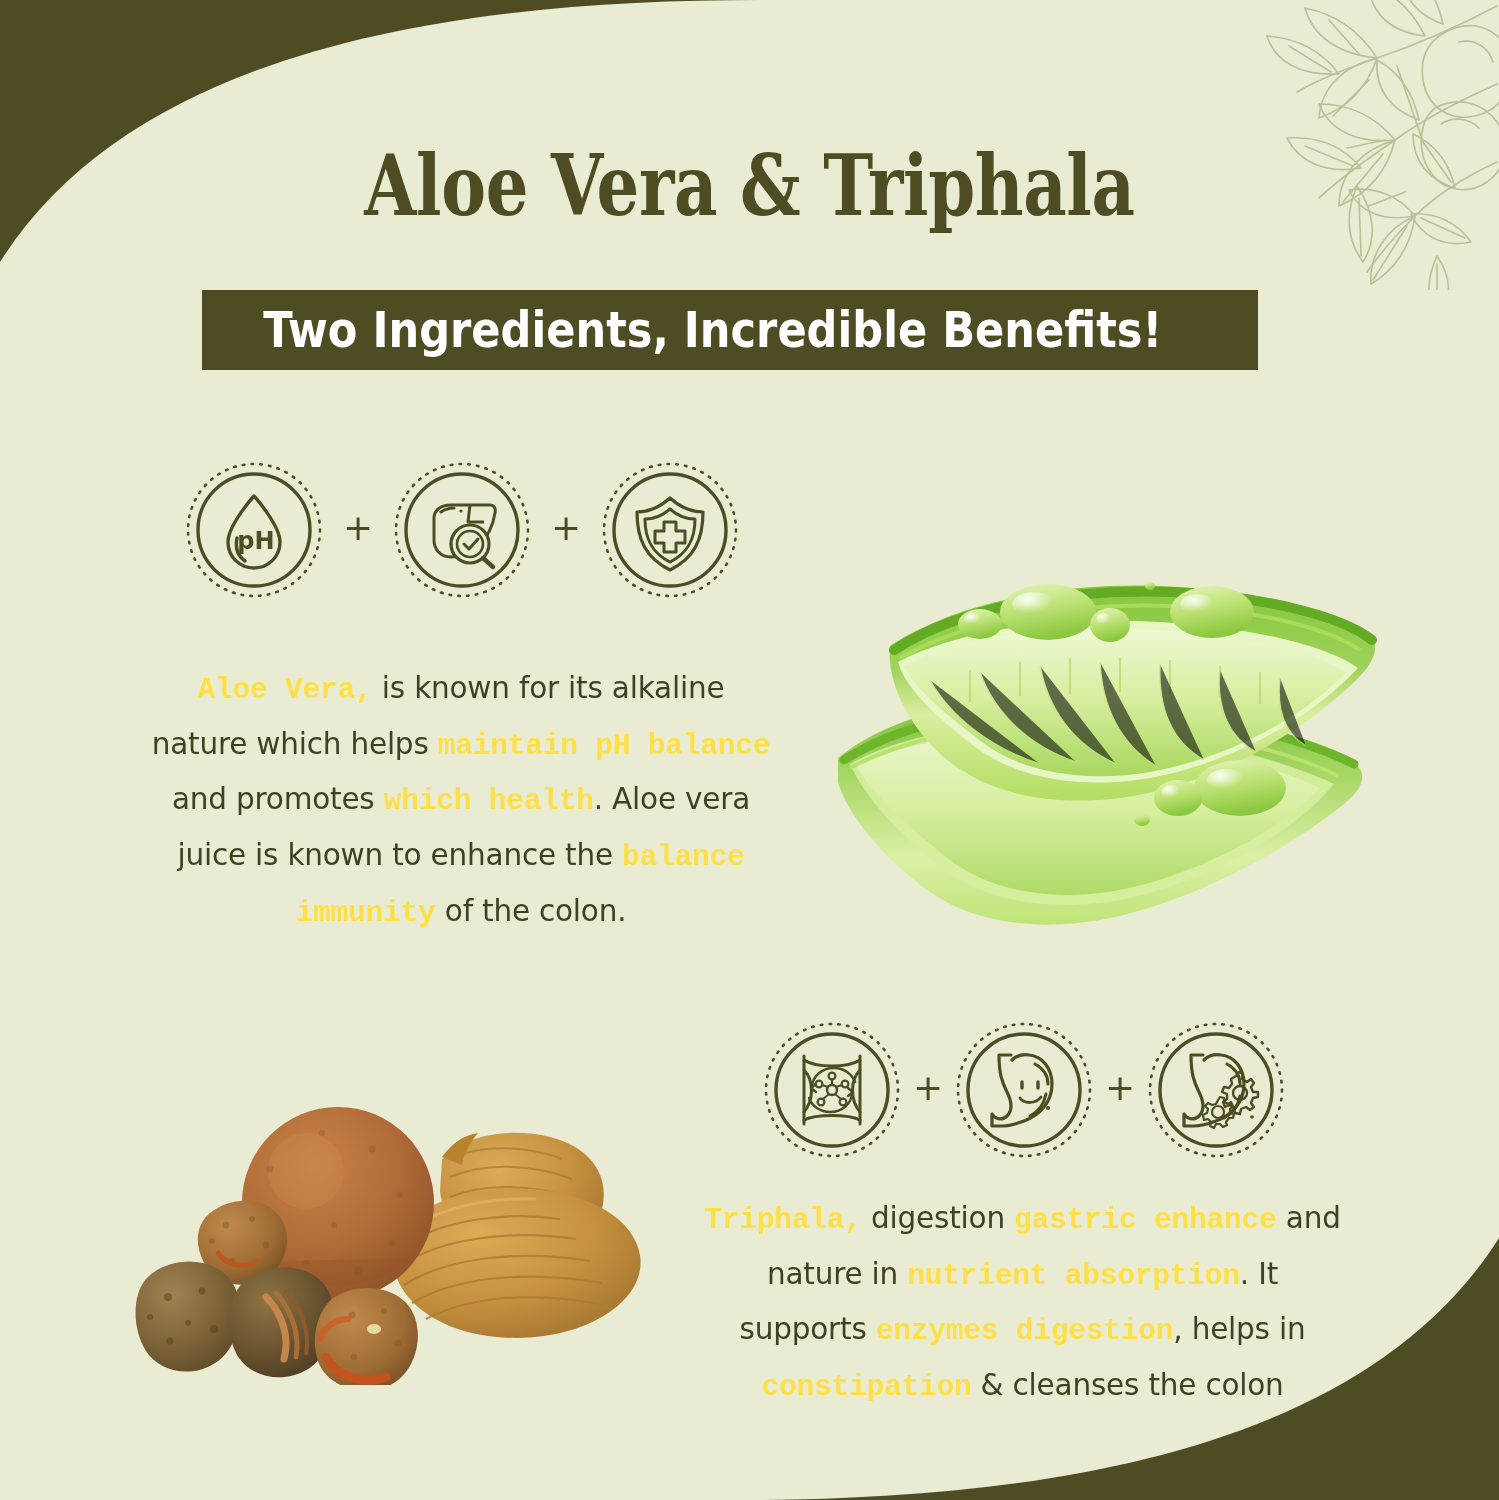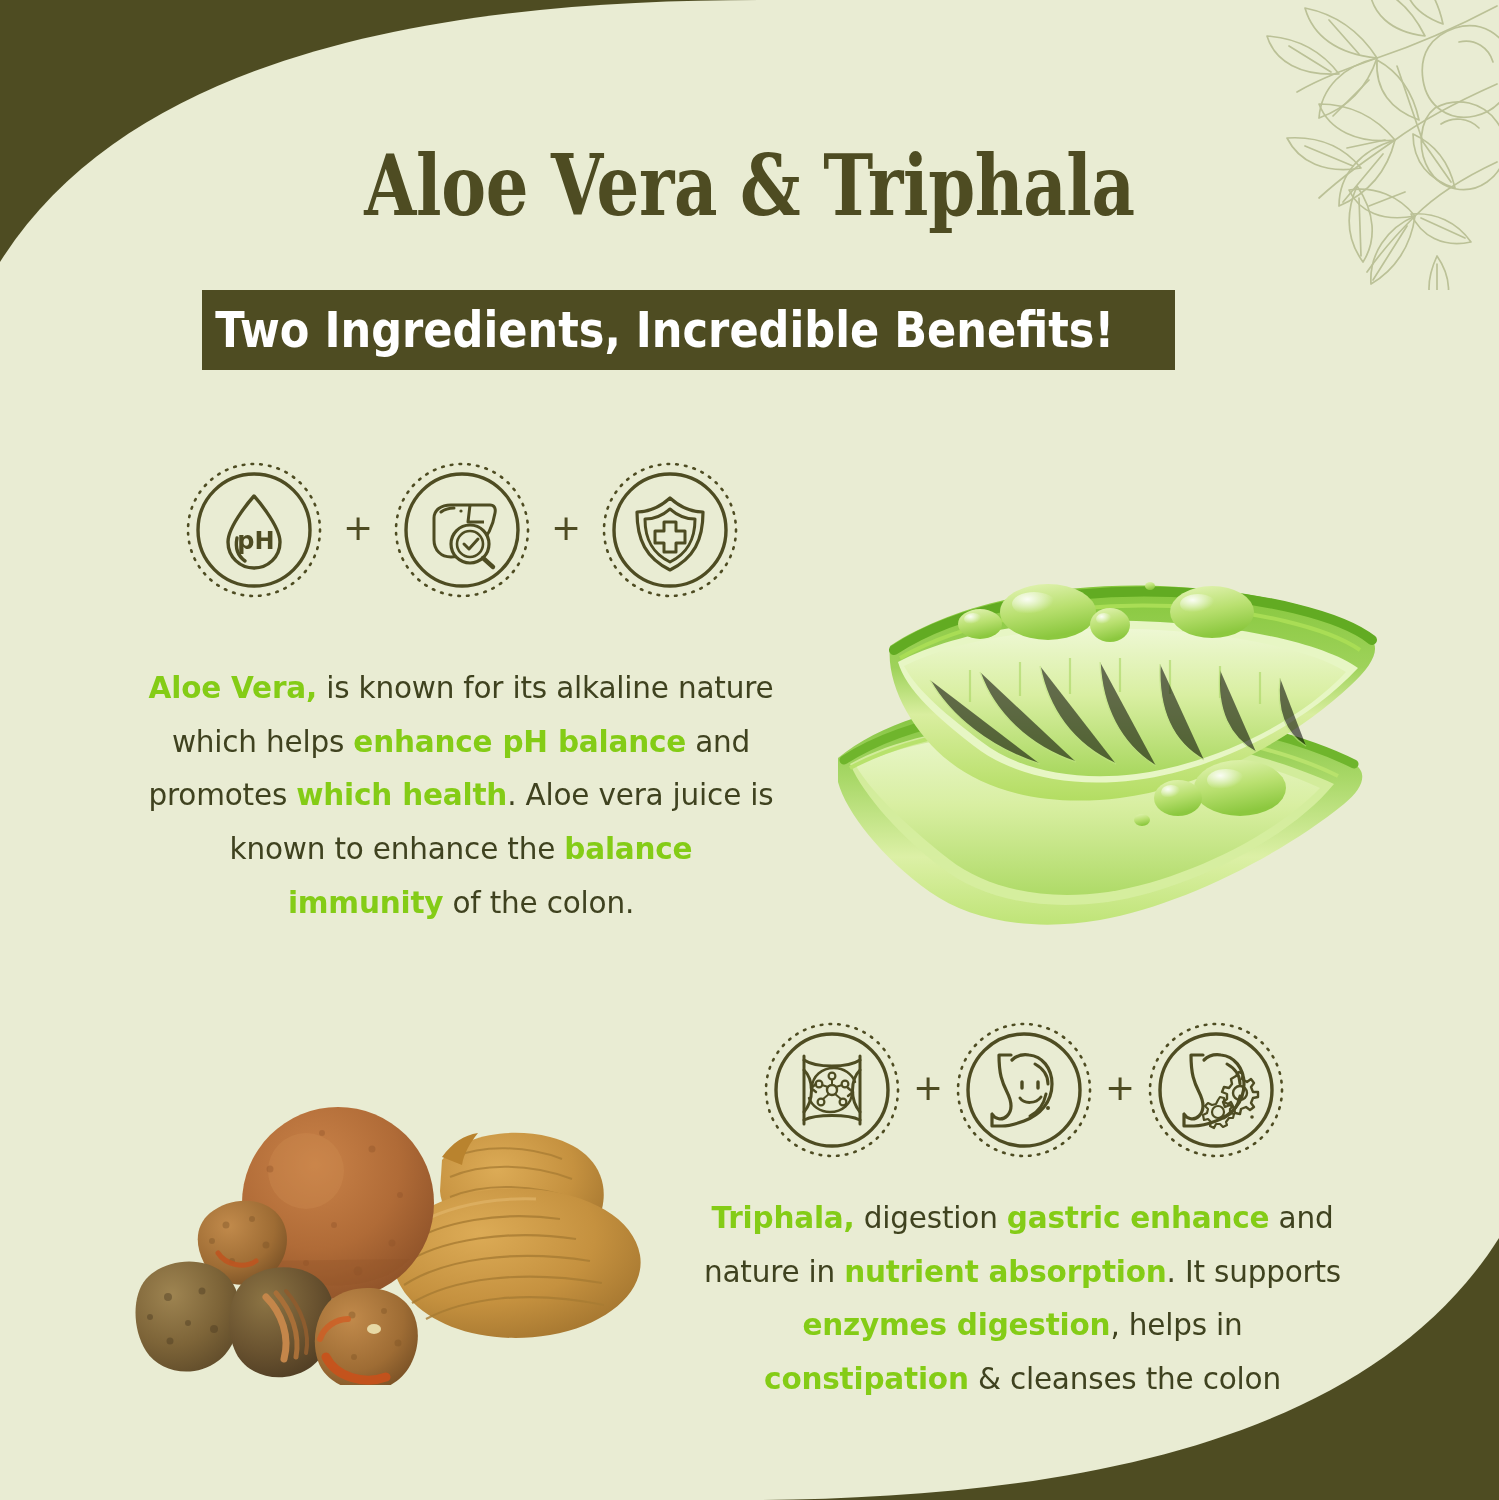--- a/index.html
+++ b/index.html
@@ -61,26 +61,26 @@
     transform: scaleX(0.80);
     transform-origin: center top;
     line-height: 1.05;
     white-space: nowrap;
   }
 
   .subtitle-bar {
     position: absolute;
     top: 290px;
     left: 202px;
-    width: 973px;
+    width: 1056px;
     height: 80px;
     background: #4e4c22;
     display: flex;
     align-items: center;
-    justify-content: flex-end;
+    justify-content: flex-start;
   }
   .subtitle-bar .subtitle-text {
     font-family: "DejaVu Sans", sans-serif;
     font-weight: 700;
     font-size: 49px;
     color: #ffffff;
     transform: scaleX(0.88);
     white-space: nowrap;
     letter-spacing: 0px;
   }
@@ -117,21 +117,21 @@
   
   .para {
     position: absolute;
     font-family: "DejaVu Sans", sans-serif;
     font-size: 29.5px;
     line-height: 1.82;
     color: #3f421f;
     text-align: center;
     letter-spacing: -0.2px;
   }
-  .para b { font-weight: 700; color: #84cc16; }
+  .para b { font-weight: 700; color: #fde047; font-family: Liberation Mono, monospace; }
 
   #para-aloe { top: 662px; left: 148px; width: 626px; }
   #para-triphala { top: 1192px; left: 700px; width: 645px; }
 
   
   .photo {
     position: absolute;
     overflow: hidden;
   }
   #photo-aloe { top: 520px; left: 820px; width: 560px; height: 425px; }
@@ -246,21 +246,21 @@
           <circle cx="68" cy="68" r="66" fill="none" stroke="#4e4c22" stroke-width="2.6" stroke-dasharray="1.6 7.2" stroke-linecap="round"></circle>
           <circle cx="68" cy="68" r="56" fill="none" stroke="#4e4c22" stroke-width="3.4"></circle>
           <path d="M68 36 C78 45 90 50 101 50 C101 78 92 96 68 108 C44 96 35 78 35 50 C46 50 58 45 68 36 Z" fill="none" stroke="#4e4c22" stroke-width="3.2" stroke-linejoin="round"></path>
           <path d="M68 47 C76 54 85 57 93 57 C93 77 86 91 68 100 C50 91 43 77 43 57 C51 57 60 54 68 47 Z" fill="none" stroke="#4e4c22" stroke-width="3" stroke-linejoin="round"></path>
           <path d="M62 60 L74 60 L74 69 L83 69 L83 81 L74 81 L74 90 L62 90 L62 81 L53 81 L53 69 L62 69 Z" fill="none" stroke="#4e4c22" stroke-width="3" stroke-linejoin="round"></path>
         </svg>
       </div>
     </div>
 
     <div class="para" id="para-aloe">
-      <b>Aloe Vera,</b><span> is known for its alkaline nature which helps </span><b>enhance pH balance</b><span> and promotes </span><b>which health</b><span>. Aloe vera juice is known to enhance the </span><b>balance immunity</b><span> of the colon.</span>
+      <b>Aloe Vera,</b><span> is known for its alkaline nature which helps </span><b>maintain pH balance</b><span> and promotes </span><b>which health</b><span>. Aloe vera juice is known to enhance the </span><b>balance immunity</b><span> of the colon.</span>
     </div>
 
     <div class="photo" id="photo-aloe">
       <svg viewBox="0 0 560 425">
         <defs>
           <linearGradient id="gTop" x1="0" y1="0" x2="0" y2="1">
             <stop offset="0%" stop-color="#86c73c"></stop>
             <stop offset="38%" stop-color="#9ed25a"></stop>
             <stop offset="60%" stop-color="#d9ee9f"></stop>
             <stop offset="100%" stop-color="#b3dd62"></stop>

